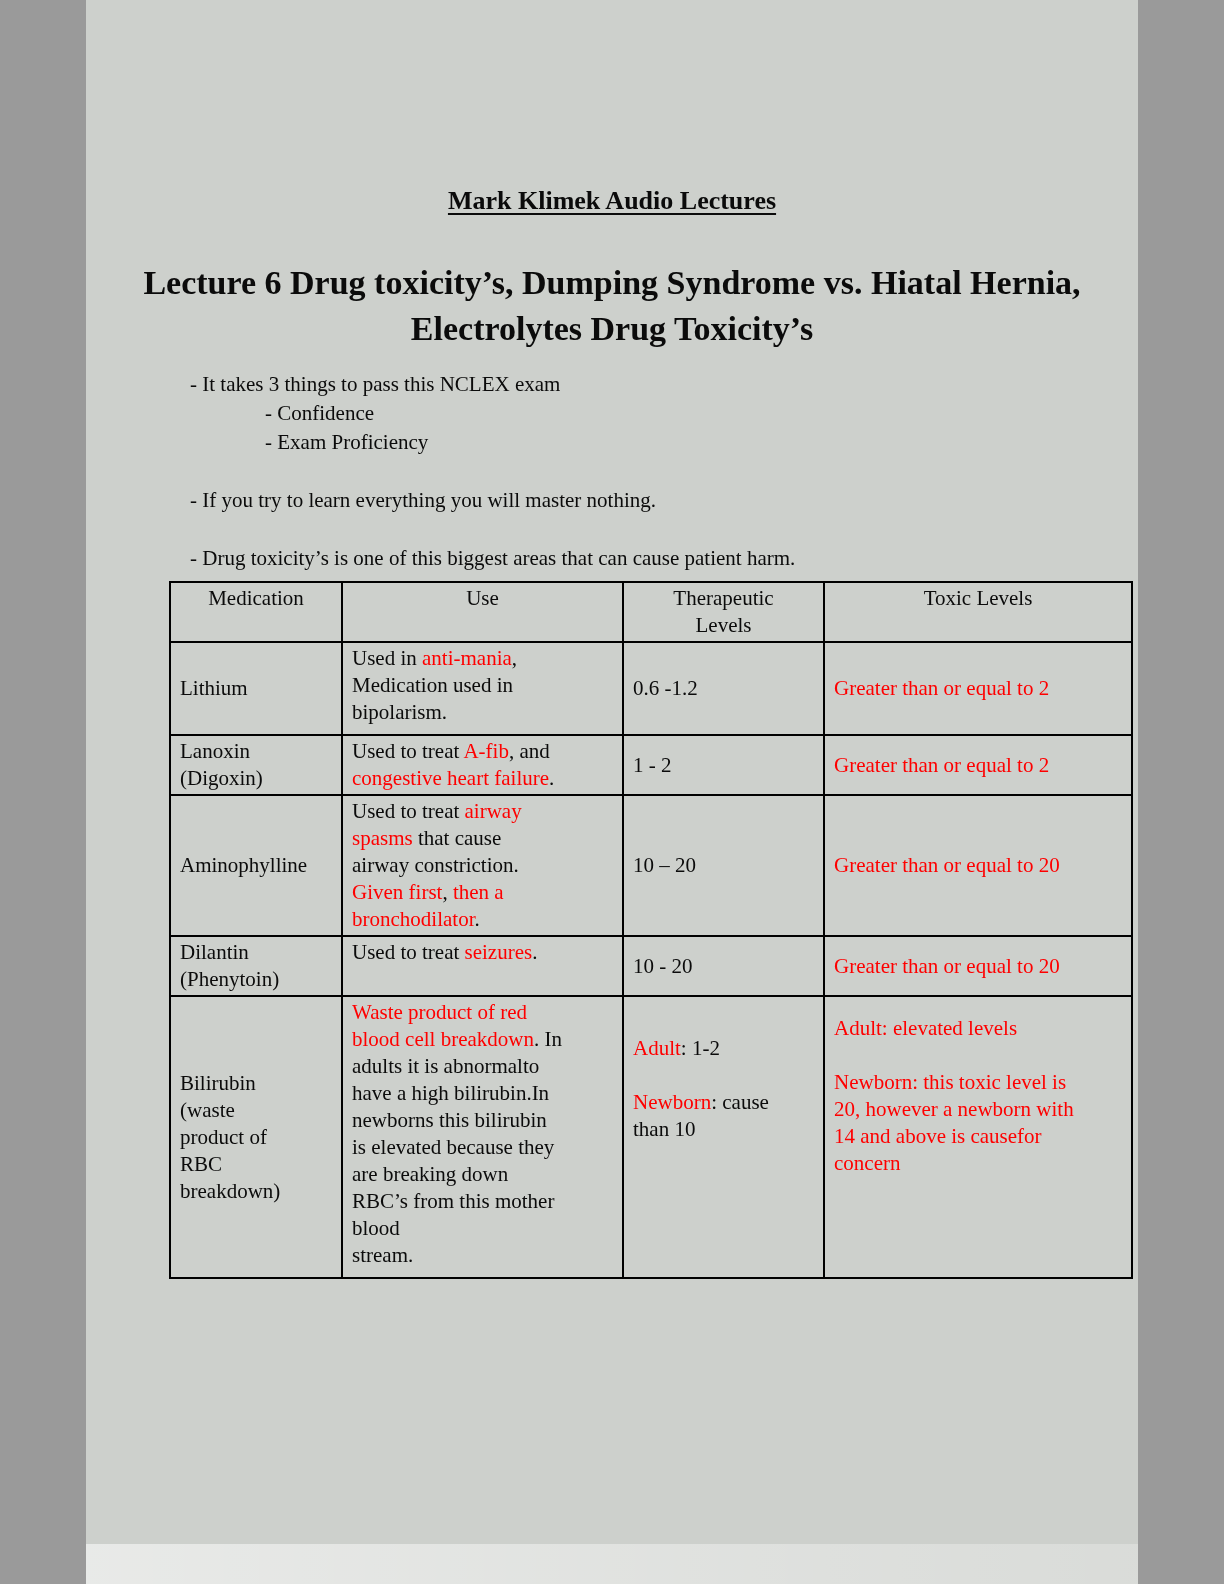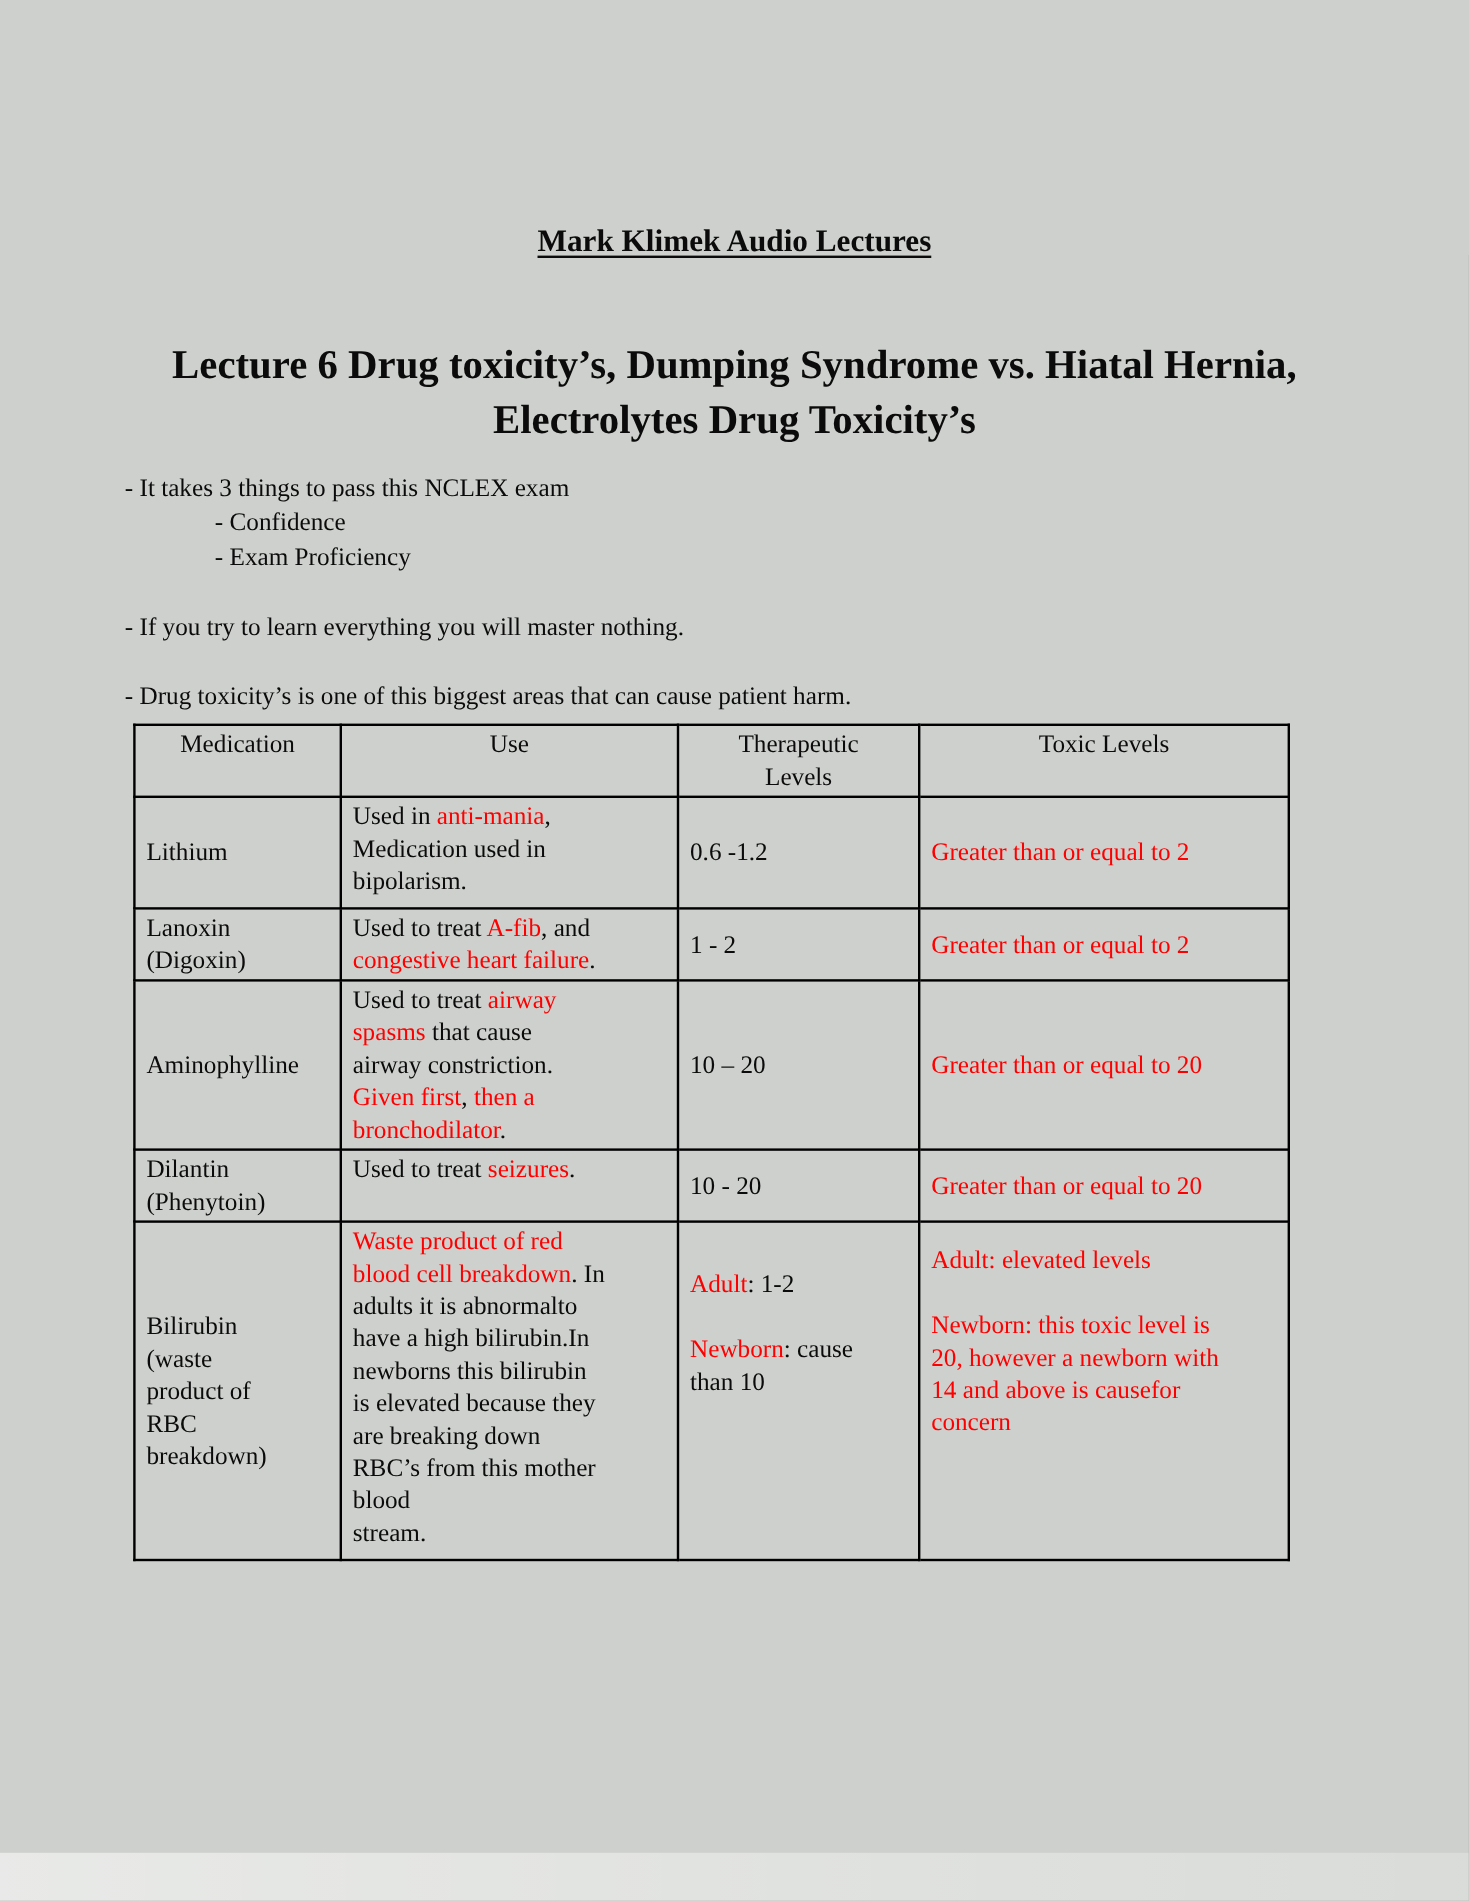--- a/index.html
+++ b/index.html
@@ -5,59 +5,59 @@
   :root{
     --bg:#cdd0cc;
     --ink:#0b0b0b;
     --red:#fe0000;
   }
   *{box-sizing:border-box;}
   html,body{margin:0;padding:0;}
   body{background:#9a9a9a;}
   .page{
     position:relative;
-    width:1224px;height:1584px;
+    width:1052px;height:1584px;
     margin:0 auto;
     background:var(--bg);
     font-family:"Liberation Serif","DejaVu Serif",serif;
     color:var(--ink);
     overflow:hidden;
   }
   .doc-title{
     margin:0;
     padding-top:186px;
     text-align:center;
     font-size:26px;
     font-weight:bold;
     line-height:30px;
   }
   .doc-title span{
     text-decoration:underline;
     text-decoration-thickness:2px;
     text-underline-offset:4px;
   }
   .lecture-title{
-    margin:66px auto 0 auto;
+    margin:44px auto 0 auto;
     max-width:1000px;
     text-align:center;
     font-size:34px;
     font-weight:bold;
     line-height:46px;
   }
   .notes{
     margin:18px 0 0 104px;
     width:830px;
     font-size:21px;
     line-height:29px;
   }
   .notes p{margin:0;}
   .notes p.gap{margin-top:29px;}
   .notes p.indent{padding-left:75px;}
   table.med-table{
-    margin:8px 0 0 111px;
+    margin:8px 0 0 83px;
     width:962px;
     border-collapse:collapse;
     table-layout:fixed;
     font-size:21px;
     border-radius:27px;
   }
   .med-table th,.med-table td{
     border:2px solid #000;
     padding:2px 9px;
     line-height:27px;

